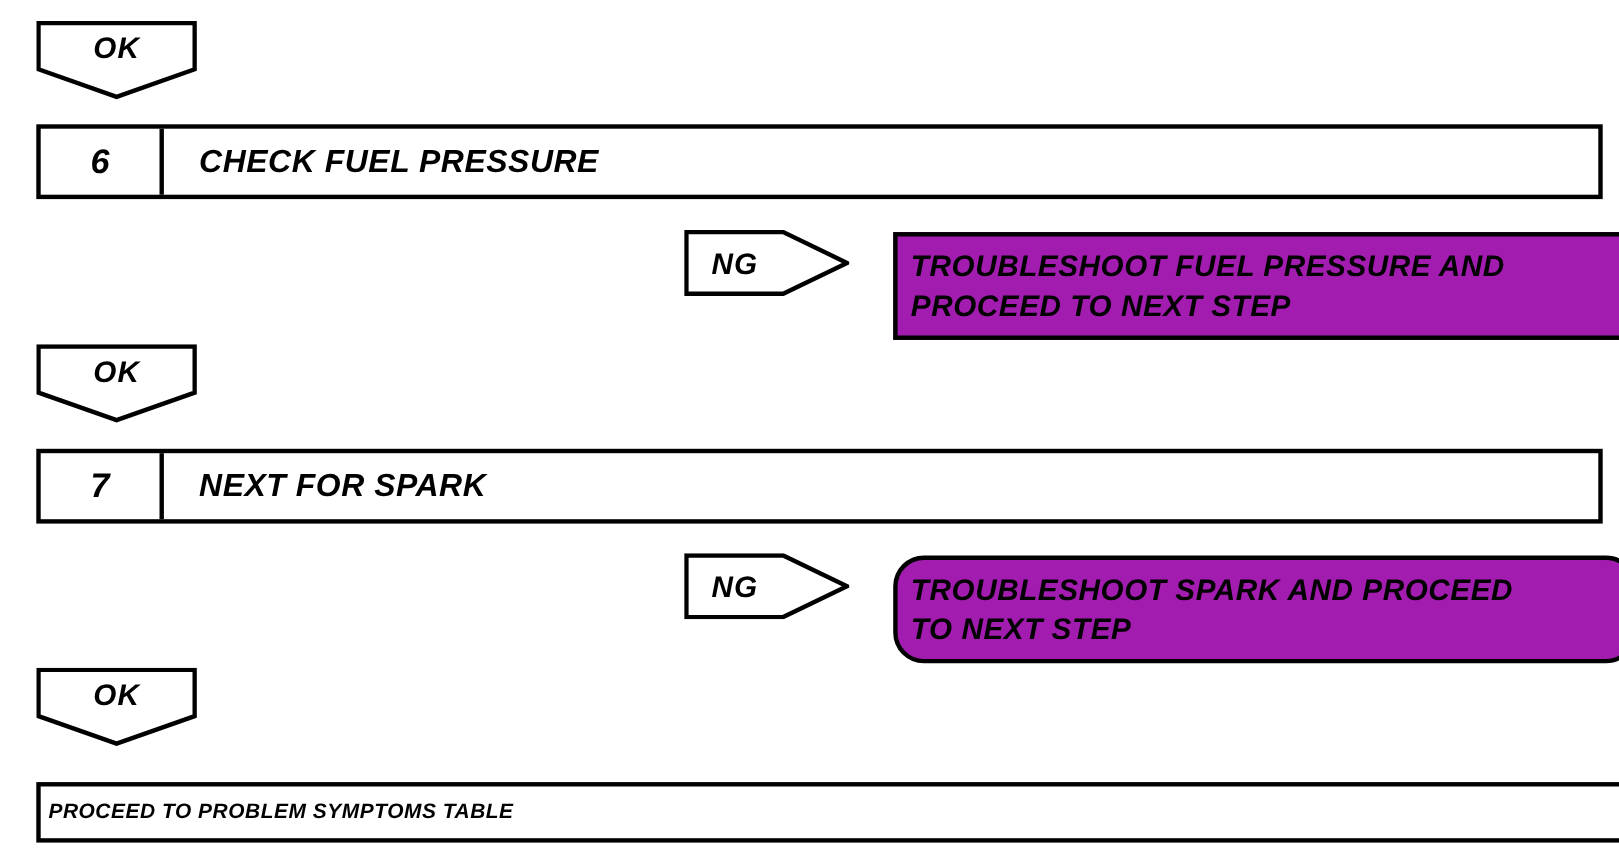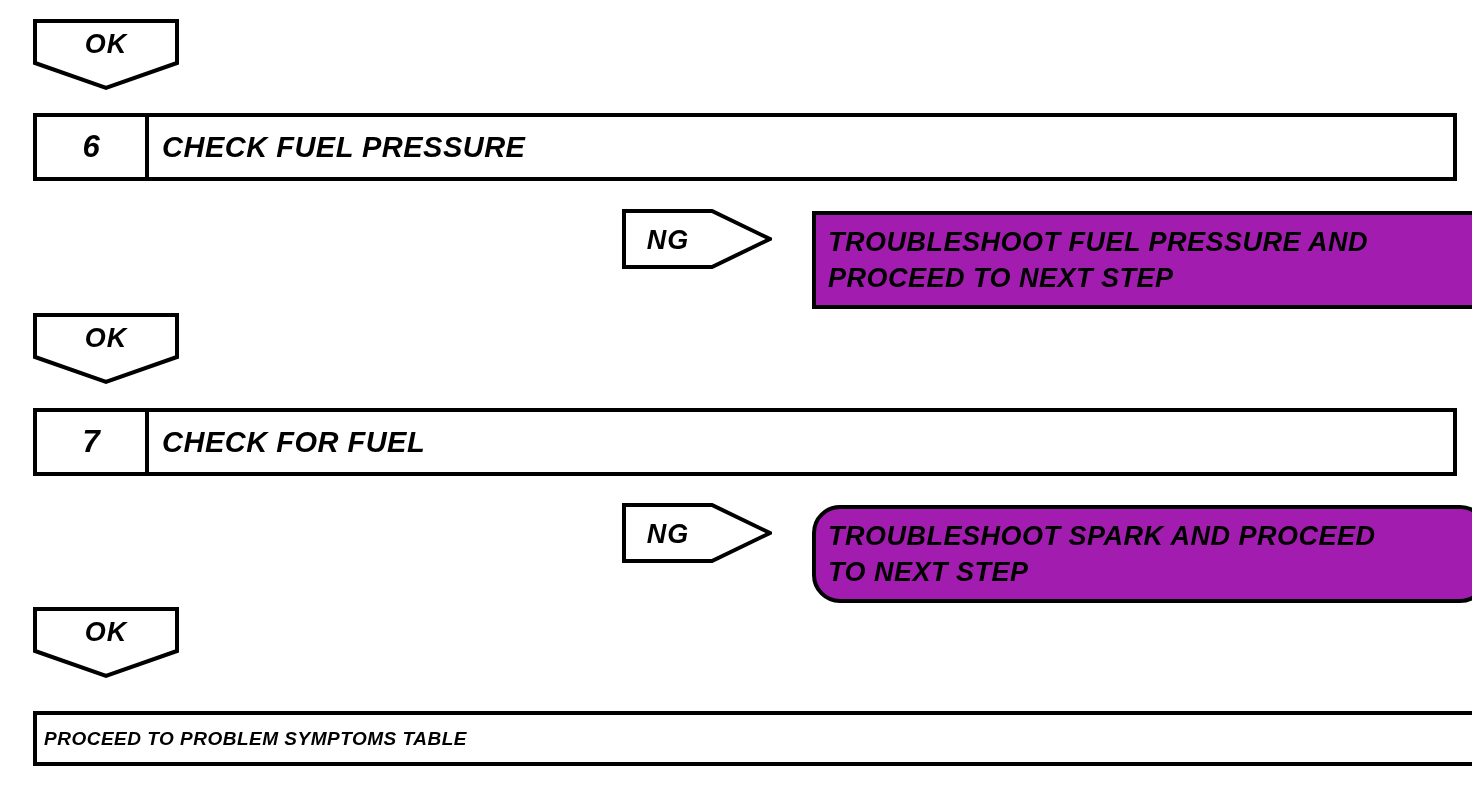--- a/index.html
+++ b/index.html
@@ -59,20 +59,21 @@
   }
   .step-title {
     flex: 1;
     display: flex;
     align-items: center;
     padding-left: 13px;
     font-weight: bold;
     font-size: 29px;
     letter-spacing: 0.5px;
     white-space: nowrap;
+    margin-left: 19px;
   }
 
   
   .action-box {
     left: 812px;
     width: 676px;
     height: 98px;
     border: 4px solid #000000;
     box-sizing: border-box;
     background: #a21caf;
@@ -130,21 +131,21 @@
 PROCEED TO NEXT STEP</span>
   </div>
 
   <svg class="connector abs" style="left:33px; top:313px;" width="146" height="72" viewBox="0 0 146 72">
     <polygon points="2,2 144,2 144,44 73,69 2,44"></polygon>
     <text x="73" y="34" text-anchor="middle">OK</text>
   </svg>
 
   <div class="step-row abs" style="top:408px;">
     <div class="step-num">7</div>
-    <div class="step-title">CHECK FOR FUEL</div>
+    <div class="step-title">NEXT FOR SPARK</div>
   </div>
 
   <svg class="connector abs" style="left:622px; top:503px;" width="150" height="60" viewBox="0 0 150 60">
     <polygon points="2,2 90,2 148,30 90,58 2,58"></polygon>
     <text x="46" y="40" text-anchor="middle">NG</text>
   </svg>
 
   <div class="action-box abs" style="top:505px;border-radius:28px;">
     <span class="action-text">TROUBLESHOOT SPARK AND PROCEED
 TO NEXT STEP</span>

